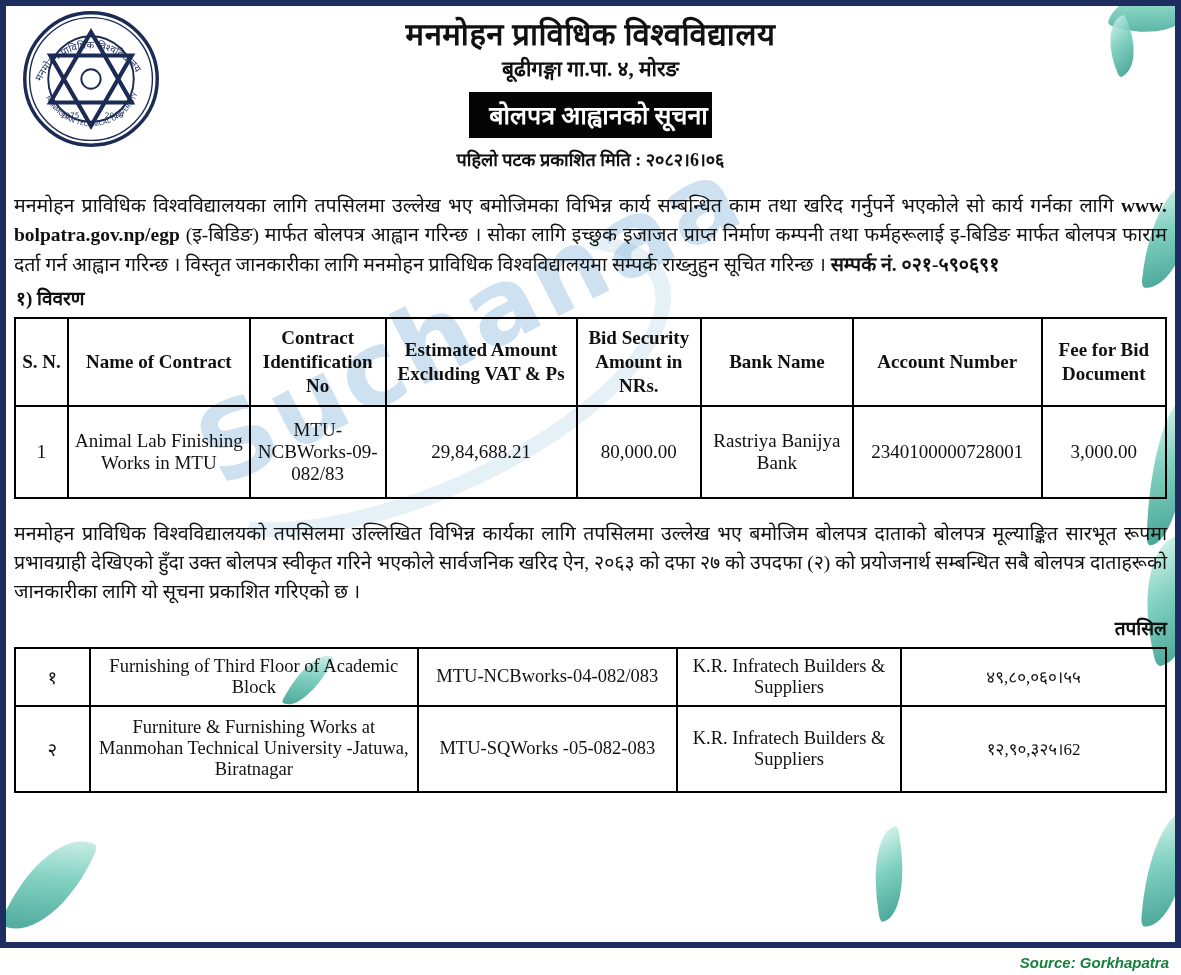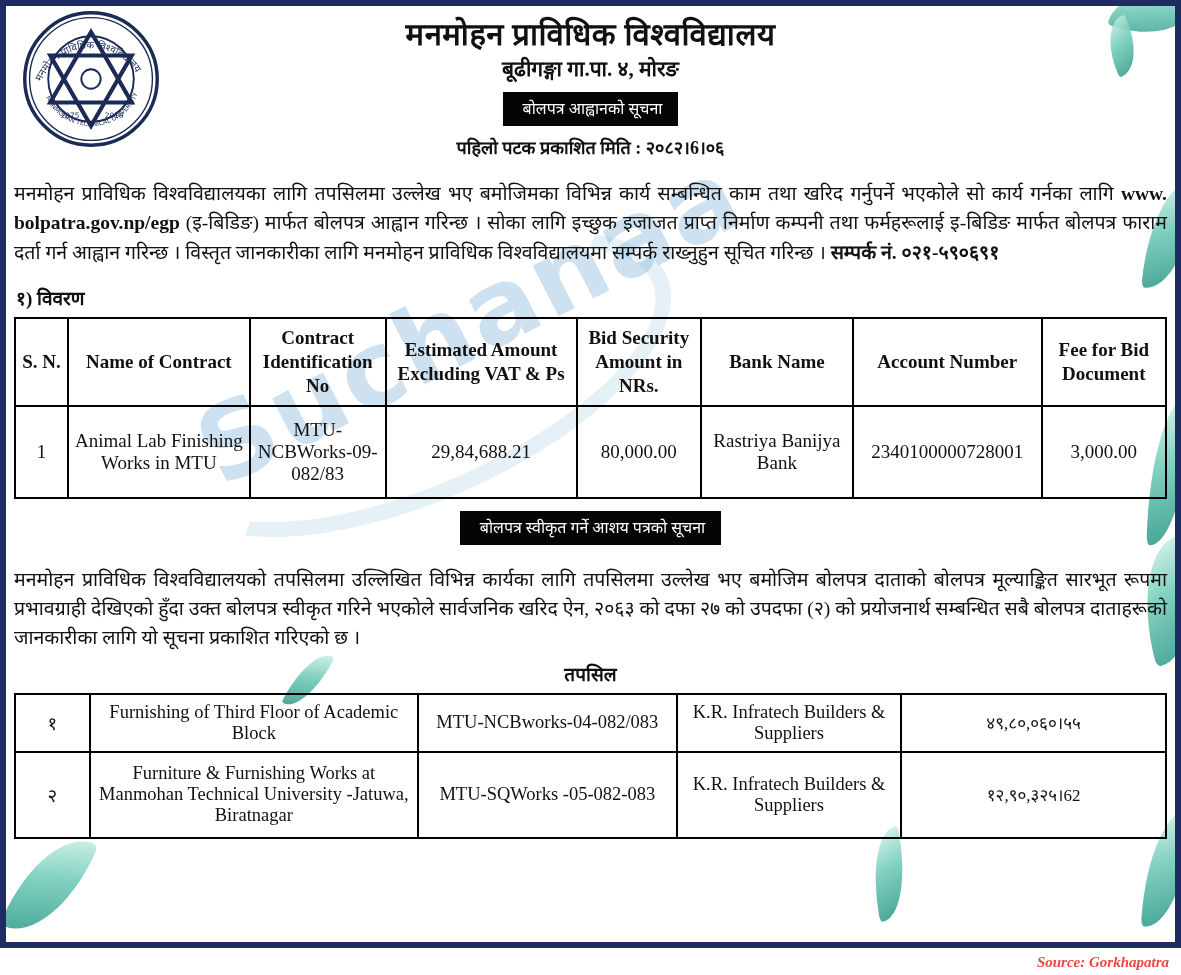--- a/index.html
+++ b/index.html
@@ -37,48 +37,48 @@
     position:absolute; left:22px; top:10px; width:138px; height:138px;
   }
   .header-block { text-align:center; }
   .uni-name {
     font-size:31px; font-weight:bold; letter-spacing:.5px; margin-top:2px;
   }
   .address { font-size:21px; font-weight:bold; margin-top:0; }
   .banner-wrap { text-align:center; margin-top:10px; }
   .banner {
     display:inline-block; background:#050505; color:#fff;
-    font-size:16px; font-weight:normal; padding:5px 16px 7px 20px;
+    font-size:25px; font-weight:bold; padding:5px 4px 7px 20px;
   }
   .pub-line { text-align:center; font-size:18px; font-weight:bold; margin-top:9px; }
   .body-par {
     font-size:19.5px; line-height:1.5; text-align:justify; margin-top:20px;
   }
   .body-par .b { font-weight:bold; }
-  .section-label { font-size:19px; font-weight:bold; margin:18px 0 6px 2px; }
+  .section-label { font-size:19px; font-weight:bold; margin:6px 0 6px 2px; }
   table { border-collapse:collapse; width:100%; table-layout:fixed; }
   th, td {
     border:2px solid #000; text-align:center; vertical-align:middle;
     padding:6px 4px; font-size:19px; overflow:hidden;
   }
   th { font-weight:bold; line-height:1.25; }
   .t1 th { height:88px; }
   .t1 td { height:92px; }
   .t2 th { height:64px; background:#efefeb; font-size:18px; }
   .t2 td { font-size:18.5px; }
   .t2 .dev-num { font-size:17px;font-family:Liberation Serif, serif; }
-  .tapasil { text-align:center; font-size:19px; font-weight:bold; margin:8px 0 6px 0; }
+  .tapasil { text-align:right; font-size:19px; font-weight:bold; margin:8px 0 6px 0; }
   .bottom-strip {
     position:absolute; left:0; right:0; bottom:0; height:27px; background:#fff;
     z-index:4;
   }
   .source {
     position:absolute; right:12px; bottom:4px;
-    font-family:Liberation Serif, serif; font-style:italic;
-    font-size:15px; font-weight:bold; color:#ef4444;
+    font-family:Liberation Sans, sans-serif; font-style:italic;
+    font-size:15px; font-weight:bold; color:#15803d;
   }
   .seal-text { font-family:"DejaVu Sans", sans-serif; }
 </style>
 </head>
 <body>
 
 <div class="page">
 
   <div class="decor-layer">
     <div class="leaf" style="right:-10px; top:-12px; width:78px; height:50px; transform:rotate(18deg);"></div>
@@ -158,23 +158,20 @@
         <td>MTU-NCBWorks-09-082/83</td>
         <td>29,84,688.21</td>
         <td>80,000.00</td>
         <td>Rastriya Banijya Bank</td>
         <td>2340100000728001</td>
         <td>3,000.00</td>
       </tr>
     </tbody>
       </table>
 
-    <div class="banner-wrap" style="margin-top:12px;">
-      <div class="banner">बोलपत्र स्वीकृत गर्ने आशय पत्रको सूचना</div>
-    </div>
 
     <div class="body-par">मनमोहन प्राविधिक विश्वविद्यालयको तपसिलमा उल्लिखित विभिन्न कार्यका लागि तपसिलमा उल्लेख भए बमोजिम बोलपत्र दाताको बोलपत्र मूल्याङ्कित सारभूत रूपमा प्रभावग्राही देखिएको हुँदा उक्त बोलपत्र स्वीकृत गरिने भएकोले सार्वजनिक खरिद ऐन, २०६३ को दफा २७ को उपदफा (२) को प्रयोजनार्थ सम्बन्धित सबै बोलपत्र दाताहरूको जानकारीका लागि यो सूचना प्रकाशित गरिएको छ ।</div>
 
     <div class="tapasil">तपसिल</div>
 
     <table class="t2">
       <colgroup>
         <col style="width:6.5%">
           <col style="width:28.5%">
           <col style="width:22.5%">

